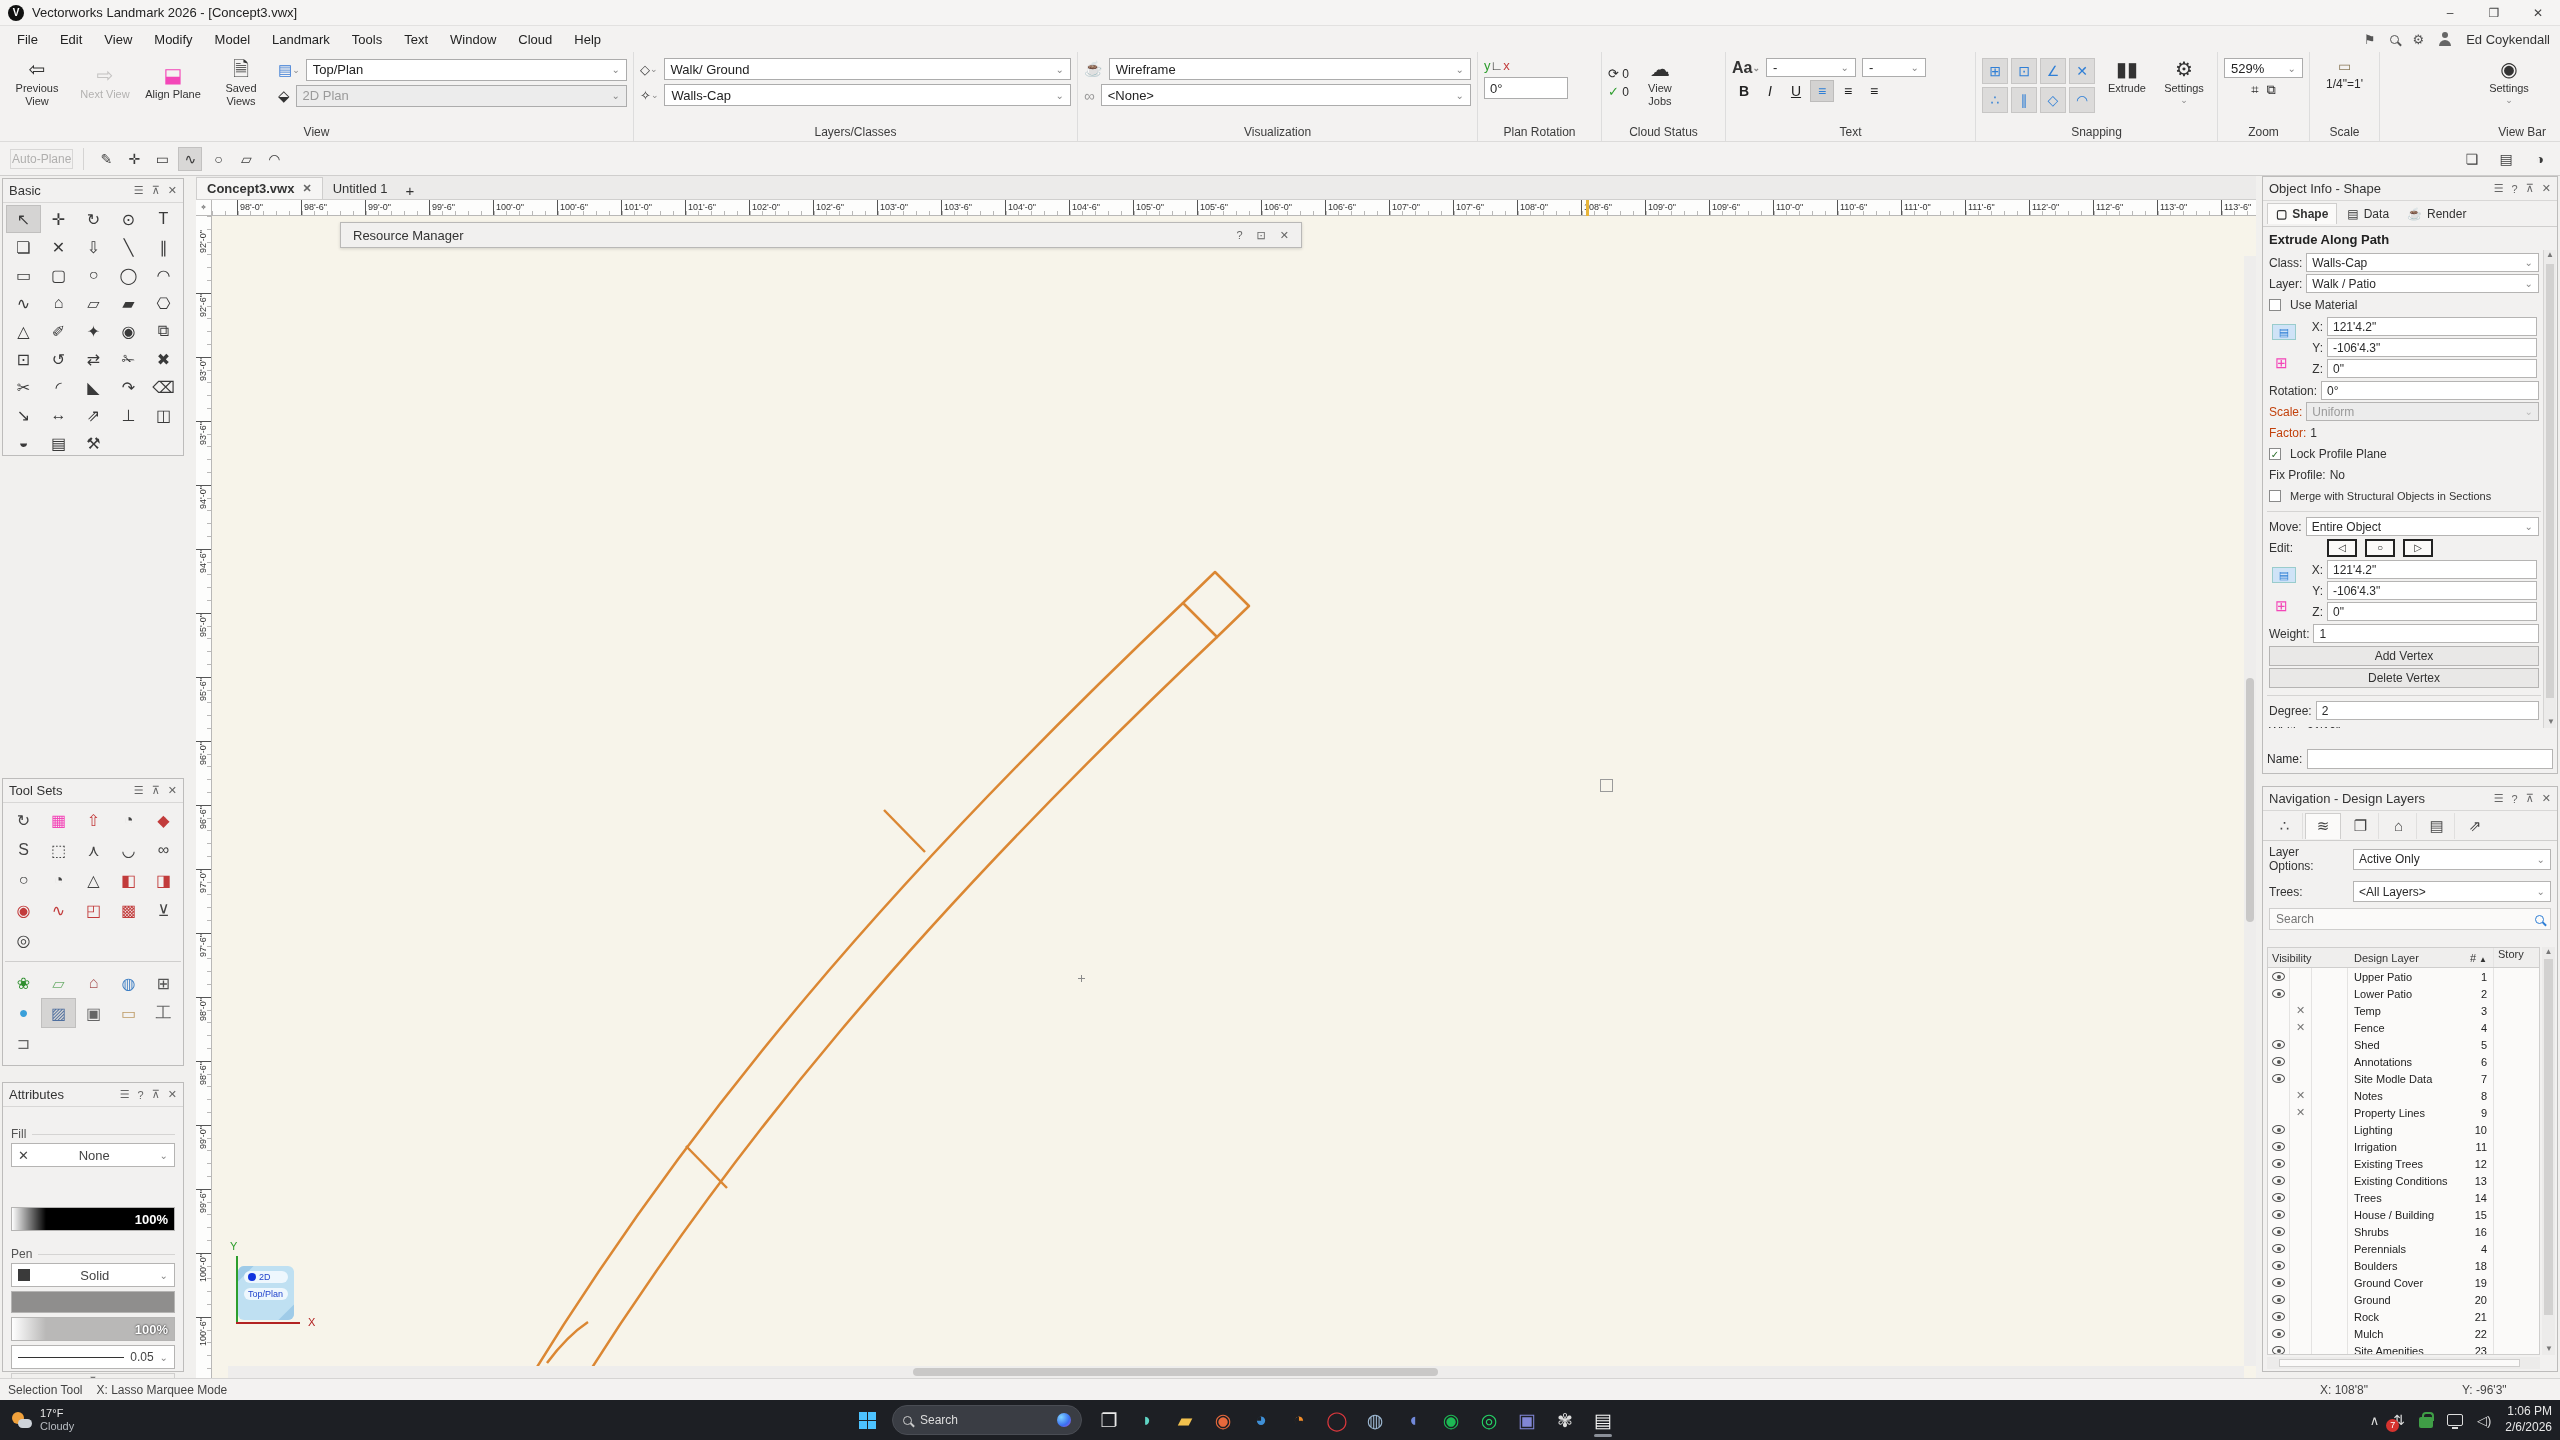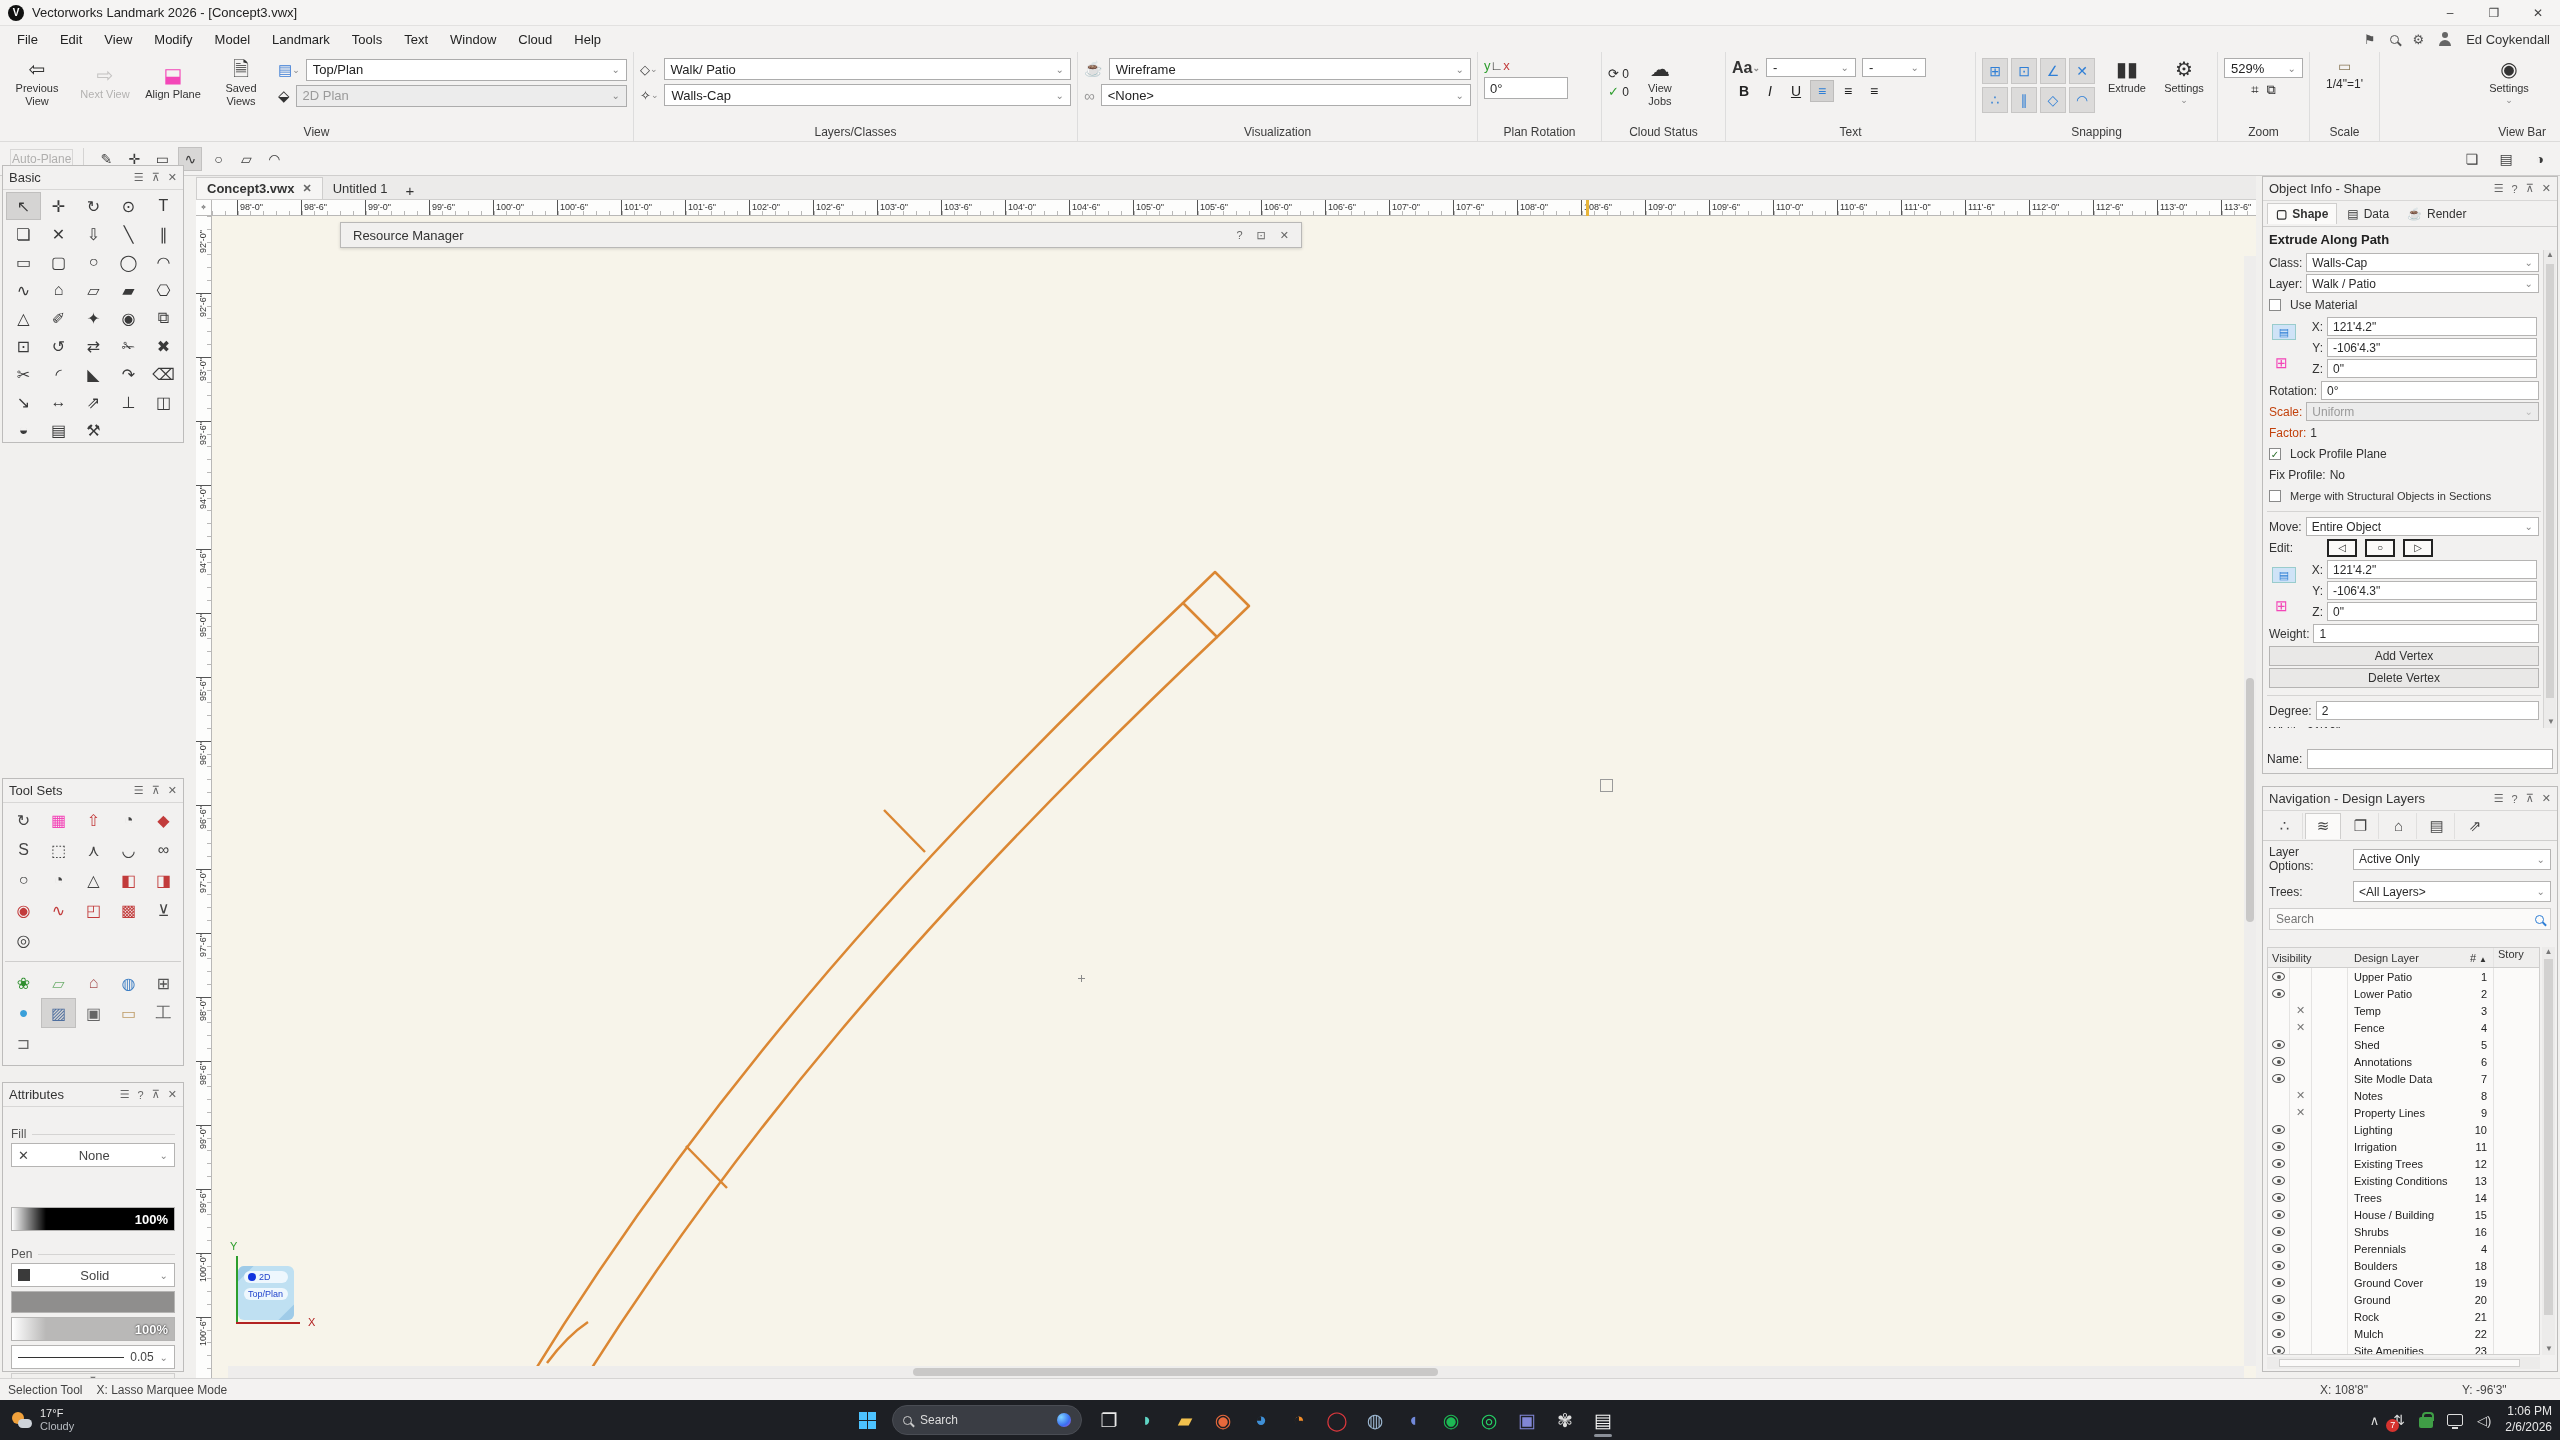--- a/index.html
+++ b/index.html
@@ -49,21 +49,21 @@
   .autoplane { color:#b0afae; font-size:12px; border:1px solid #d8d7d6; padding:2px 1px; }
   .mode-ico { width:24px; height:24px; display:flex; align-items:center; justify-content:center; font-size:14px; color:#3c3c3c; }
   .mode-ico.selected { background:#d8d7d6; border:1px solid #c2c1c0; }
   #modebar-right { position:absolute; right:8px; display:flex; gap:10px; }
 
   
   .palette { position:absolute; left:2px; width:182px; background:#f2f1f0; border:1px solid #bdbcbb; }
   .pal-head { height:24px; display:flex; align-items:center; padding:0 6px; font-size:13px; color:#333; border-bottom:1px solid #d8d7d6; }
   .pal-head .spacer { flex:1; }
   .pal-ico { font-size:11px; color:#666; margin-left:8px; }
-  #basic-palette { top:165px; height:278px;text-align:right; }
+  #basic-palette { top:178px; height:278px;text-align:right; }
   #toolsets-palette { top:778px; height:288px; }
   #attr-palette { top:1082px; height:290px; }
   .tool-grid { display:grid; grid-template-columns:repeat(5,35px); grid-auto-rows:28px; padding:2px 3px; }
   .tool-cell { display:flex; align-items:center; justify-content:center; font-size:16px; color:#3a3a3a; }
   .tool-cell.active { background:#d5d4d3; border:1px solid #c0bfbe; }
   .ts-divider { height:1px; background:#cfcecd; margin:4px 2px; }
   .attr-body { padding:4px 8px; font-size:12px; color:#444; }
   .attr-sec { color:#555; font-size:12px; margin:16px 0 2px; display:flex; align-items:center; gap:6px; }
   .attr-sec:after { content:""; flex:1; height:1px; background:#d5d4d3; }
   .attr-combo { background:#fff; border:1px solid #b5b4b3; height:24px; display:flex; align-items:center; padding:0 6px; font-size:13px; margin-bottom:4px; }
@@ -260,21 +260,21 @@
       </div>
     </div>
     <div class="tb-label">View</div>
   </div>
 
   <div class="tb-section" style="width:444px">
     <div style="display:flex;flex-direction:column;gap:4px">
       <div class="tb-row">
         <span class="glyph-btn" style="font-size:13px">◇<span style="font-size:9px;color:#888">⌄</span></span>
         <div class="combo" style="flex:1">
-            <span>Walk/ Patio</span>
+            <span>Walk/ Ground</span>
             <span class="chev">⌄</span>
           </div>
       </div>
       <div class="tb-row">
         <span class="glyph-btn" style="font-size:13px">✧<span style="font-size:9px;color:#888">⌄</span></span>
         <div class="combo" style="flex:1">
             <span>Walls-Cap</span>
             <span class="chev">⌄</span>
           </div>
       </div>

